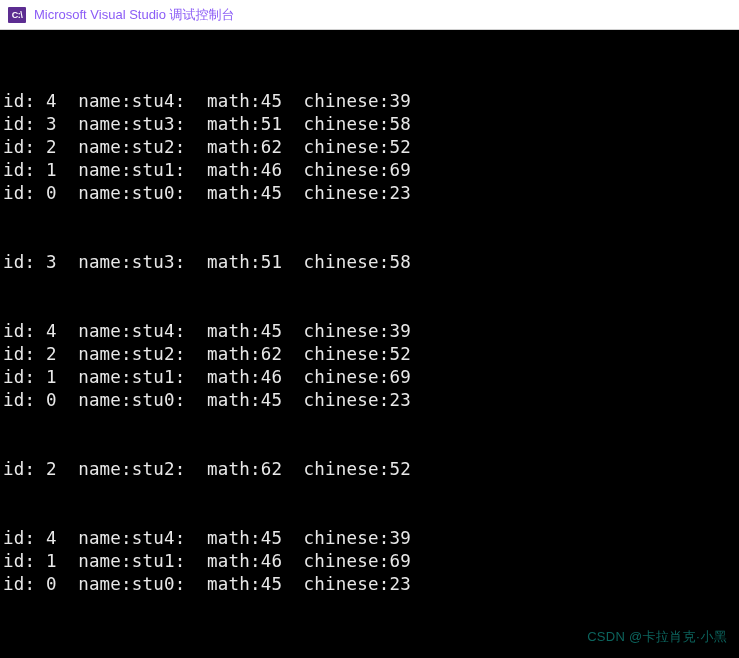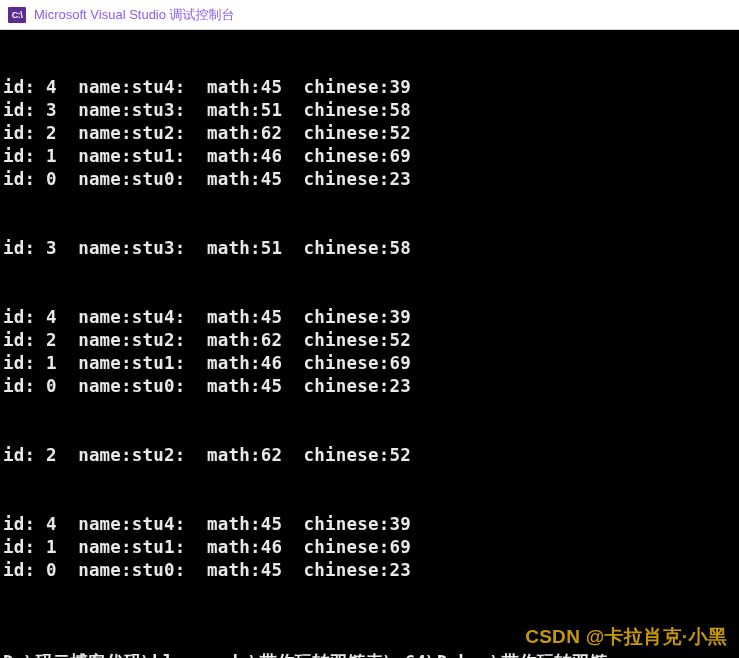--- a/index.html
+++ b/index.html
@@ -43,34 +43,33 @@
     .titlebar-title {
       font-size: 13px;
       color: #8b5cf6;
     }
     .console {
       background: #000000;
       color: #e8e8e8;
       font-family: "NSimSun", "SimSun", "Consolas", monospace;
       font-size: 17.5px;
       line-height: 23px;
-      padding: 0 0 0 3px;
+      padding: 14px 0 0 3px;
       height: calc(100% - 30px);
       white-space: pre;
       letter-spacing: 0.2px;
       position: relative;
-      font-weight: bold;
     }
     .watermark {
       position: absolute;
       right: 12px;
       bottom: 10px;
-      color: #eab308;
+      color: #0f766e;
       font-family: "Microsoft YaHei", sans-serif;
-      font-size: 19px;
+      font-size: 13px;
       opacity: 0.85;
       letter-spacing: 0.3px;
     }
   </style>
 </head>
 <body>
 
 <div class="titlebar">
   <div class="titlebar-icon">
     <span class="titlebar-icon-text">C:\</span>

